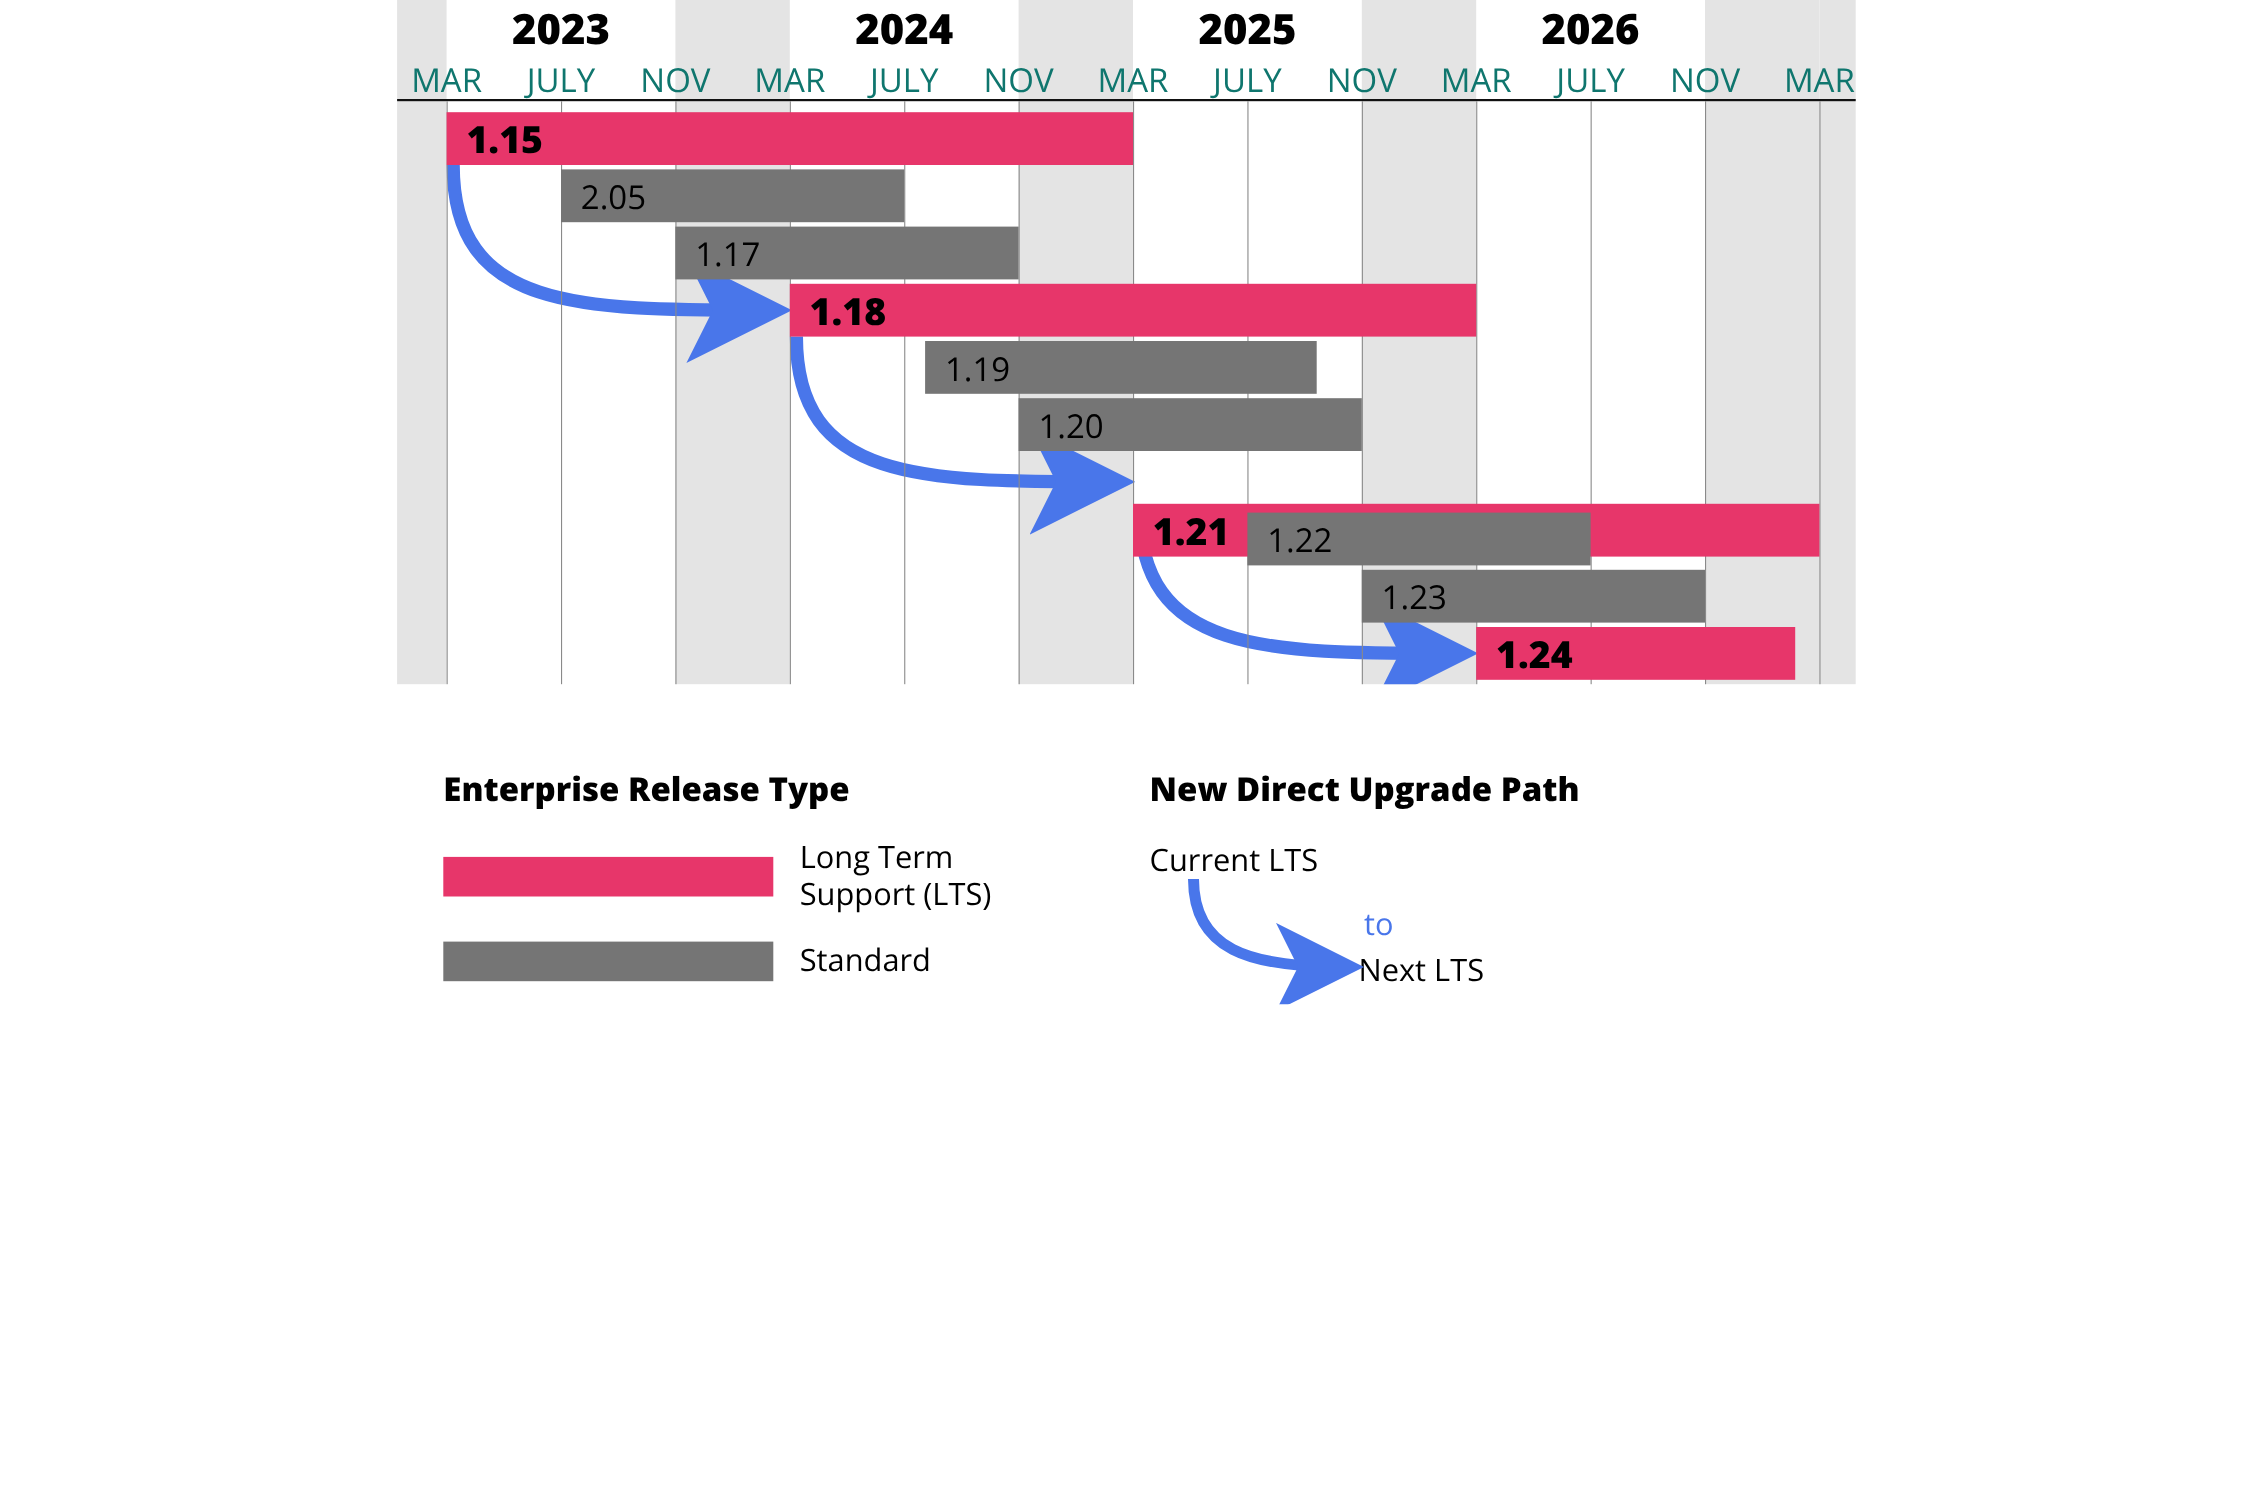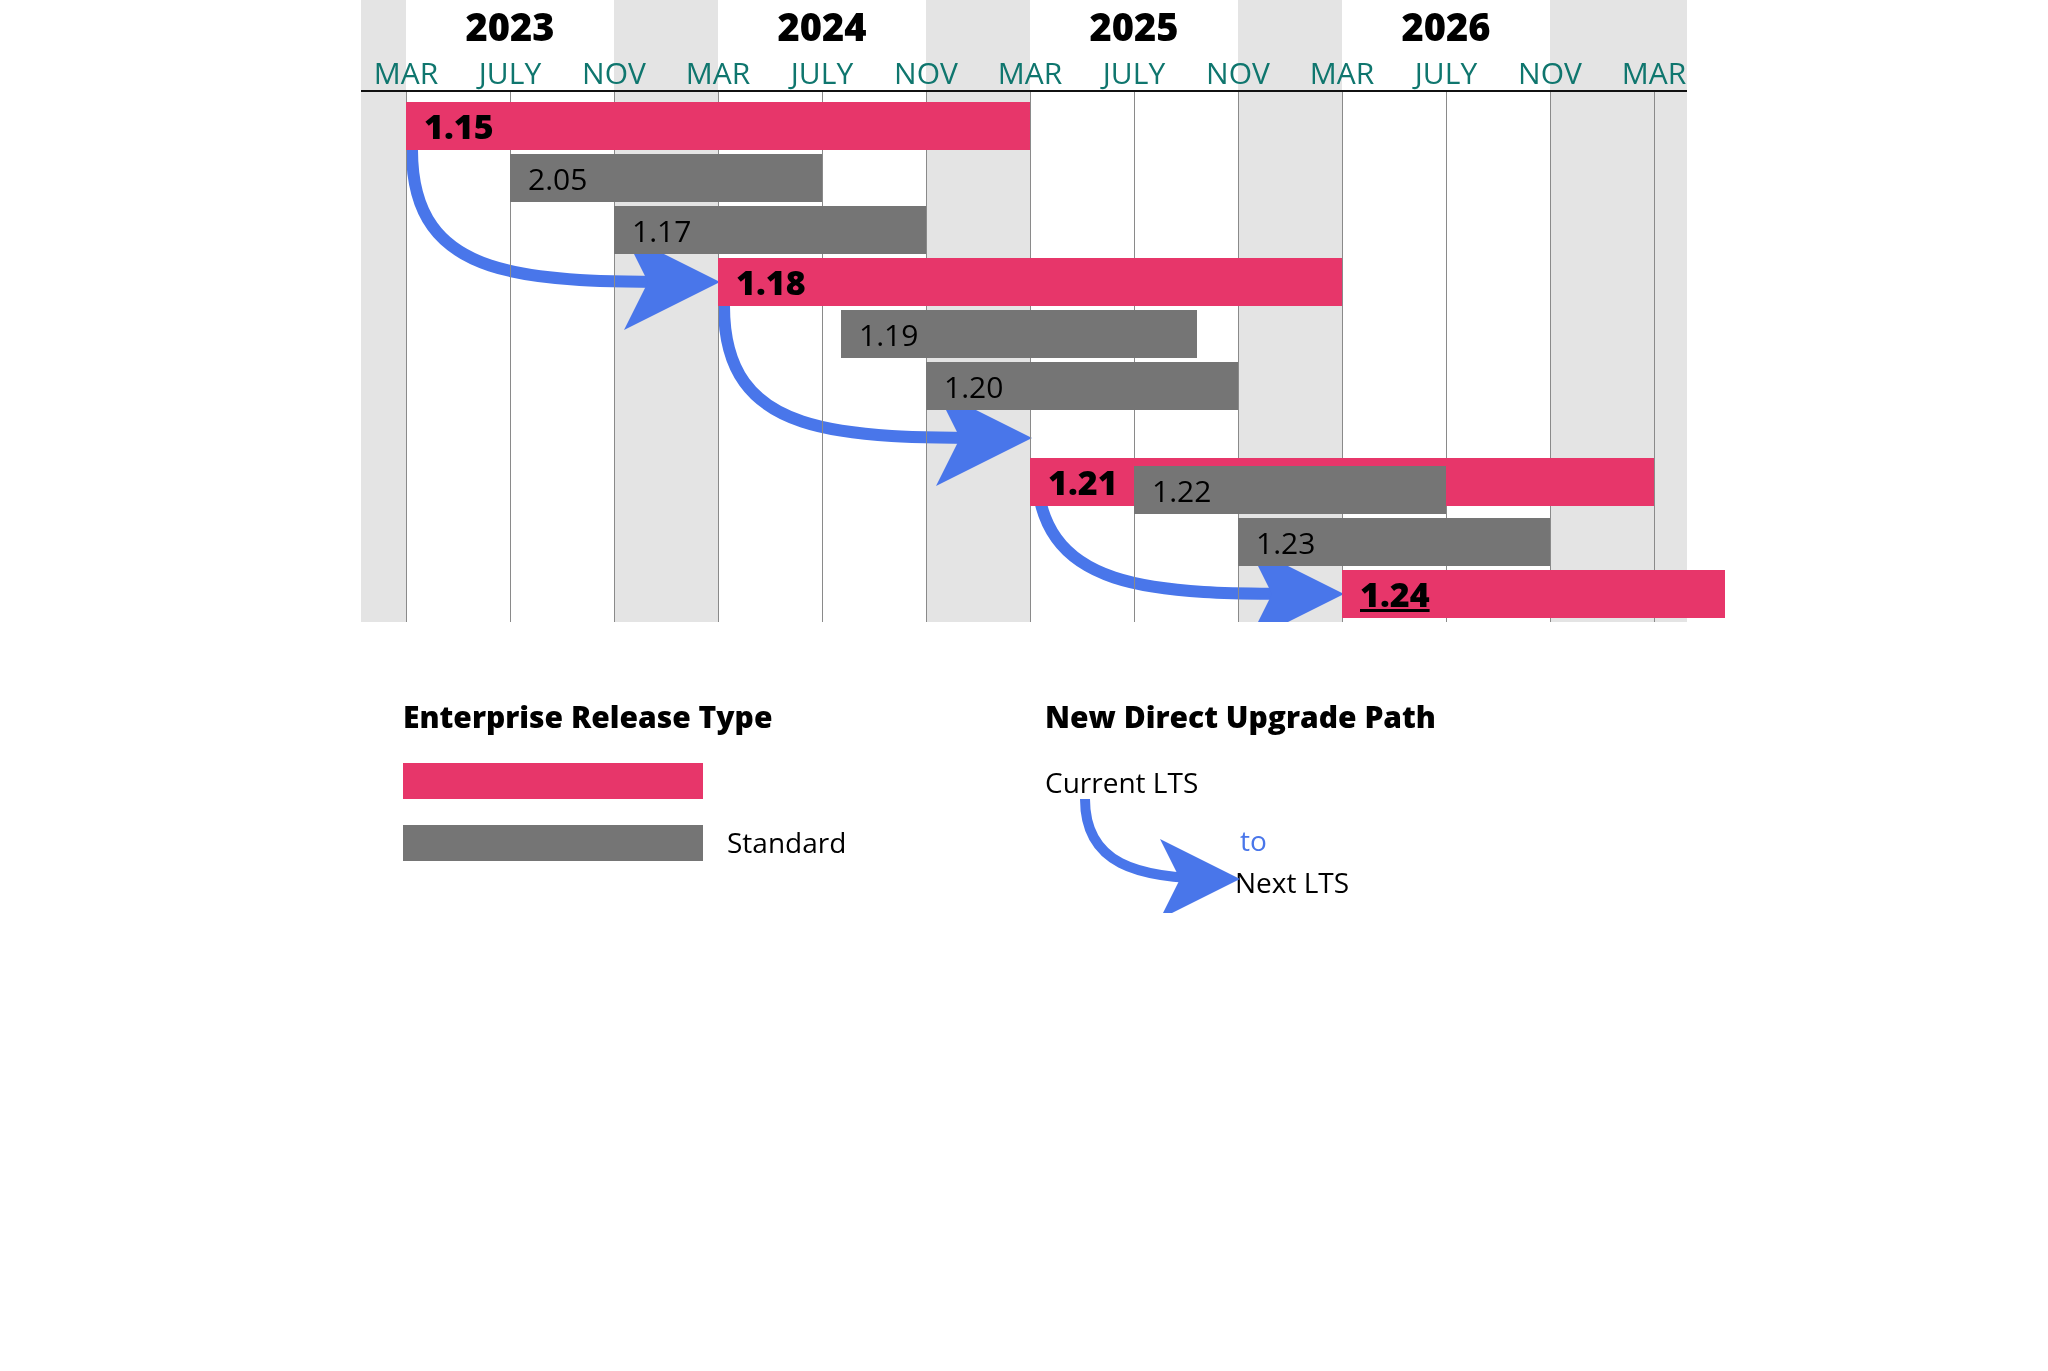--- a/index.html
+++ b/index.html
@@ -136,29 +136,30 @@
         <div class="gridline" style="left: 1292.5px;"></div>
         <div class="bar lts" style="left: 45px; width: 624px; top: 10px;">1.15</div>
         <div class="bar std" style="left: 149px; width: 312px; top: 62px;">2.05</div>
         <div class="bar std" style="left: 253px; width: 312px; top: 114px;">1.17</div>
         <div class="bar lts" style="left: 357px; width: 624px; top: 166px;">1.18</div>
         <div class="bar std" style="left: 480px; width: 356px; top: 218px;">1.19</div>
         <div class="bar std" style="left: 565px; width: 312px; top: 270px;">1.20</div>
         <div class="bar lts" style="left: 669px; width: 624px; top: 322px; margin-top: 44px;">1.21</div>
         <div class="bar std" style="left: 773px; width: 312px; top: 374px;">1.22</div>
         <div class="bar std" style="left: 877px; width: 312px; top: 426px;">1.23</div>
-        <div class="bar lts" style="left: 981px; width: 383px; top: 478px; text-decoration: underline;">1.24</div>
+        <div class="bar lts" style="left: 981px; width: 290px; top: 478px;">1.24</div>
       </div>
   </div>
 
   <div class="legend-row">
     <div class="legend-col">
       <div class="legend-title">Enterprise Release Type</div>
       <div class="legend-item">
         <div class="swatch lts"></div>
+        <div class="legend-text">Long Term Support (LTS)</div>
       </div>
       <div class="legend-item">
         <div class="swatch std"></div>
         <div class="legend-text">Standard</div>
       </div>
     </div>
     <div class="legend-col">
       <div class="legend-title">New Direct Upgrade Path</div>
       <div class="upgrade-box">
         <div class="up-label" style="left:0; top:0;">Current LTS</div>

